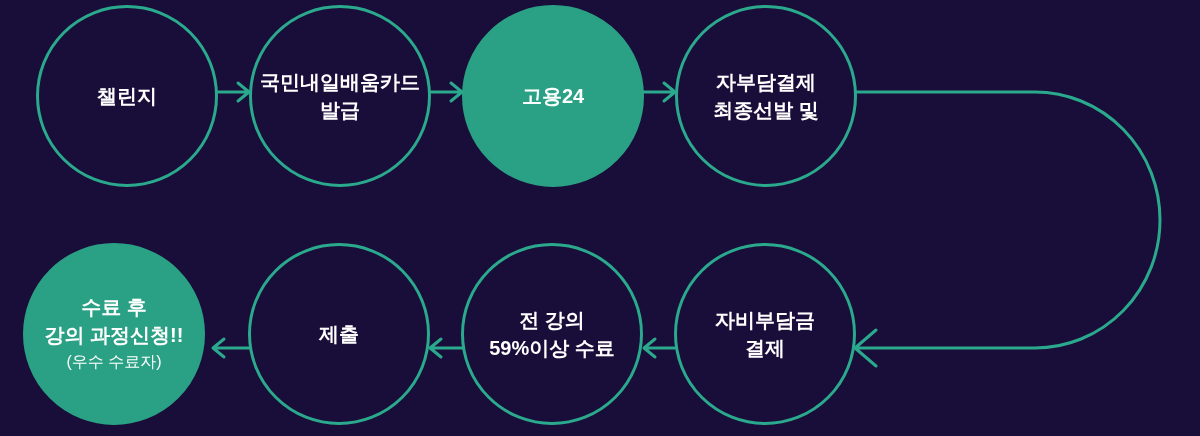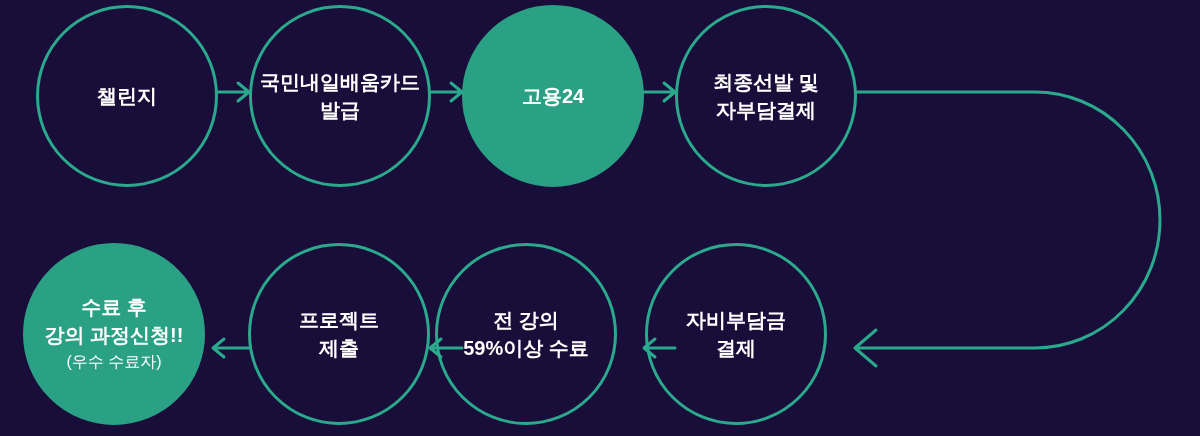--- a/index.html
+++ b/index.html
@@ -43,22 +43,22 @@
     display:block;
     font-size:16px;font-weight:500;line-height:26px;
     white-space:nowrap;
     text-align:right;
   }
   
   .pos-1{left:36px;top:5px;}
   .pos-2{left:249px;top:5px;}
   .pos-3{left:462px;top:5px;align-items:center;}
   .pos-4{left:675px;top:5px;}
-  .pos-5{left:645px;top:243px;}
-  .pos-6{left:435px;top:243px;}
+  .pos-5{left:674px;top:243px;}
+  .pos-6{left:461px;top:243px;}
   .pos-7{left:248px;top:243px;}
   .pos-8{left:23px;top:243px;}
 </style>
 </head>
 <body>
 
 <div class="stage">
 
   <svg class="connectors" viewBox="0 0 1200 436" xmlns="http://www.w3.org/2000/svg">
 
@@ -80,36 +80,35 @@
   <div class="circle pos-2">
     <span class="line">국민내일배움카드</span>
     <span class="line">발급</span>
   </div>
 
   <div class="circle pos-3 filled">
     <span class="line">고용24</span>
   </div>
 
   <div class="circle pos-4">
+    <span class="line">자부담결제</span>
     <span class="line">최종선발 및</span>
-    <span class="line">자부담결제</span>
   </div>
 
   <div class="circle pos-5">
     <span class="line">자비부담금</span>
     <span class="line">결제</span>
   </div>
 
   <div class="circle pos-6">
     <span class="line">전 강의</span>
     <span class="line">59%이상 수료</span>
   </div>
 
   <div class="circle pos-7">
-    <span class="line">프로젝트</span>
     <span class="line">제출</span>
   </div>
 
   <div class="circle pos-8 filled">
     <span class="line">수료 후</span>
     <span class="line">강의 과정신청!!</span>
     <span class="sub">(우수 수료자)</span>
   </div>
 
 </div>

